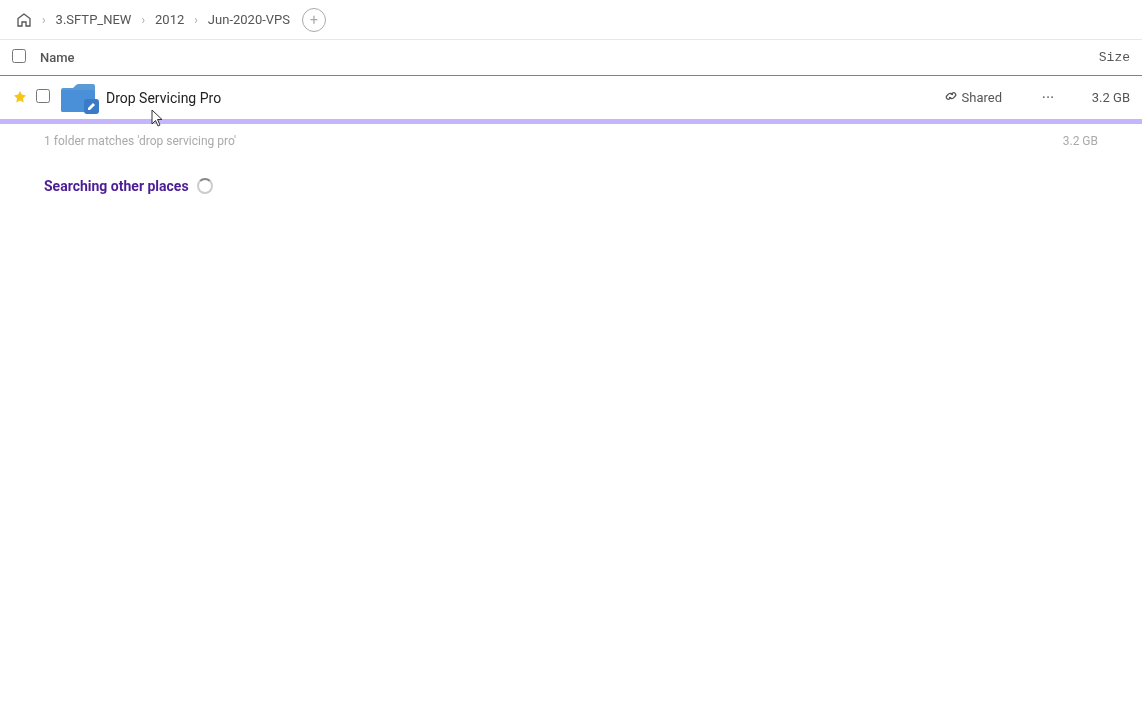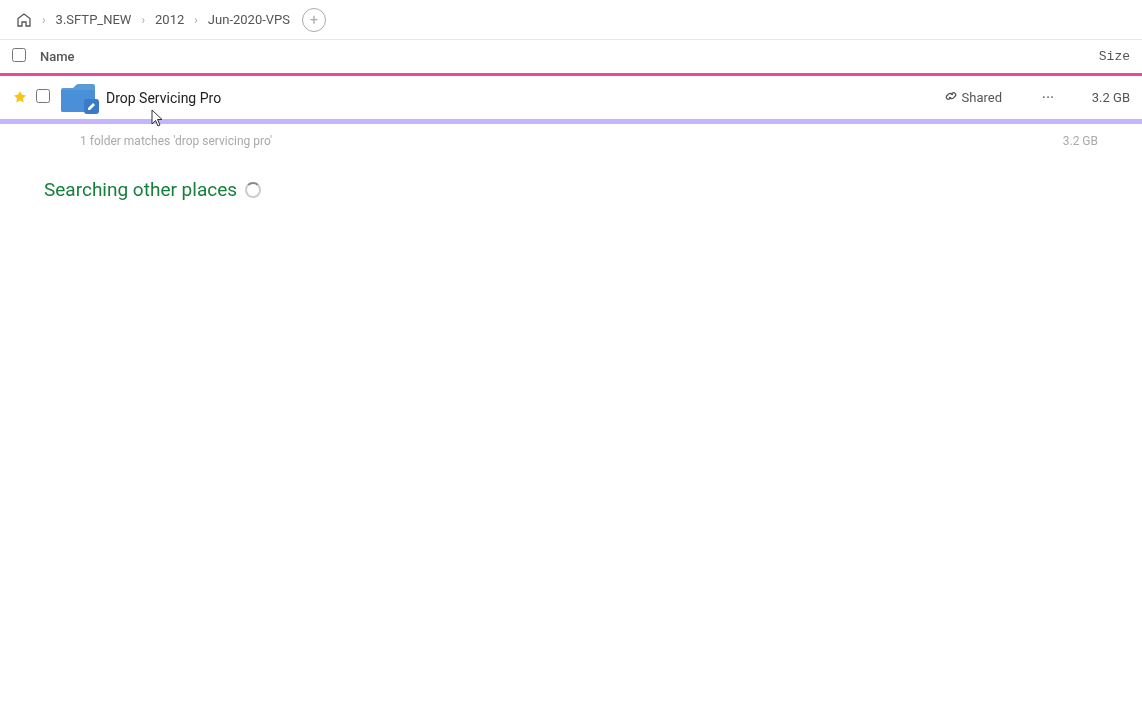--- a/index.html
+++ b/index.html
@@ -61,21 +61,21 @@
       color: #aaa;
       cursor: pointer;
       font-size: 14px;
       margin-left: 4px;
     }
 
     .table-header {
       display: flex;
       align-items: center;
       padding: 6px 12px;
-      border-bottom: 3px solid #ec4899;
+      border-bottom: 1px solid #ec4899;
       height: 36px;
     }
 
     .header-checkbox {
       width: 20px;
       margin-right: 8px;
     }
 
     .header-name {
       flex: 1;
@@ -162,34 +162,33 @@
       color: #555;
     }
 
     .matches-text {
       padding: 10px 44px;
       font-size: 12px;
       color: #aaa;
       display: flex;
       justify-content: space-between;
       align-items: center;
-      margin-left: 36px;
     }
 
     .searching-section {
       padding: 20px 44px 10px 44px;
       display: flex;
       align-items: center;
       gap: 8px;
     }
 
     .searching-label {
-      font-size: 19px;
-      color: #15803d;
-      font-weight: 400;
+      font-size: 14px;
+      color: #4c1d95;
+      font-weight: 700;
     }
 
     .spinner {
       width: 16px;
       height: 16px;
       border: 2px solid #ccc;
       border-top-color: #888;
       border-radius: 50%;
       animation: spin 0.8s linear infinite;
     }

